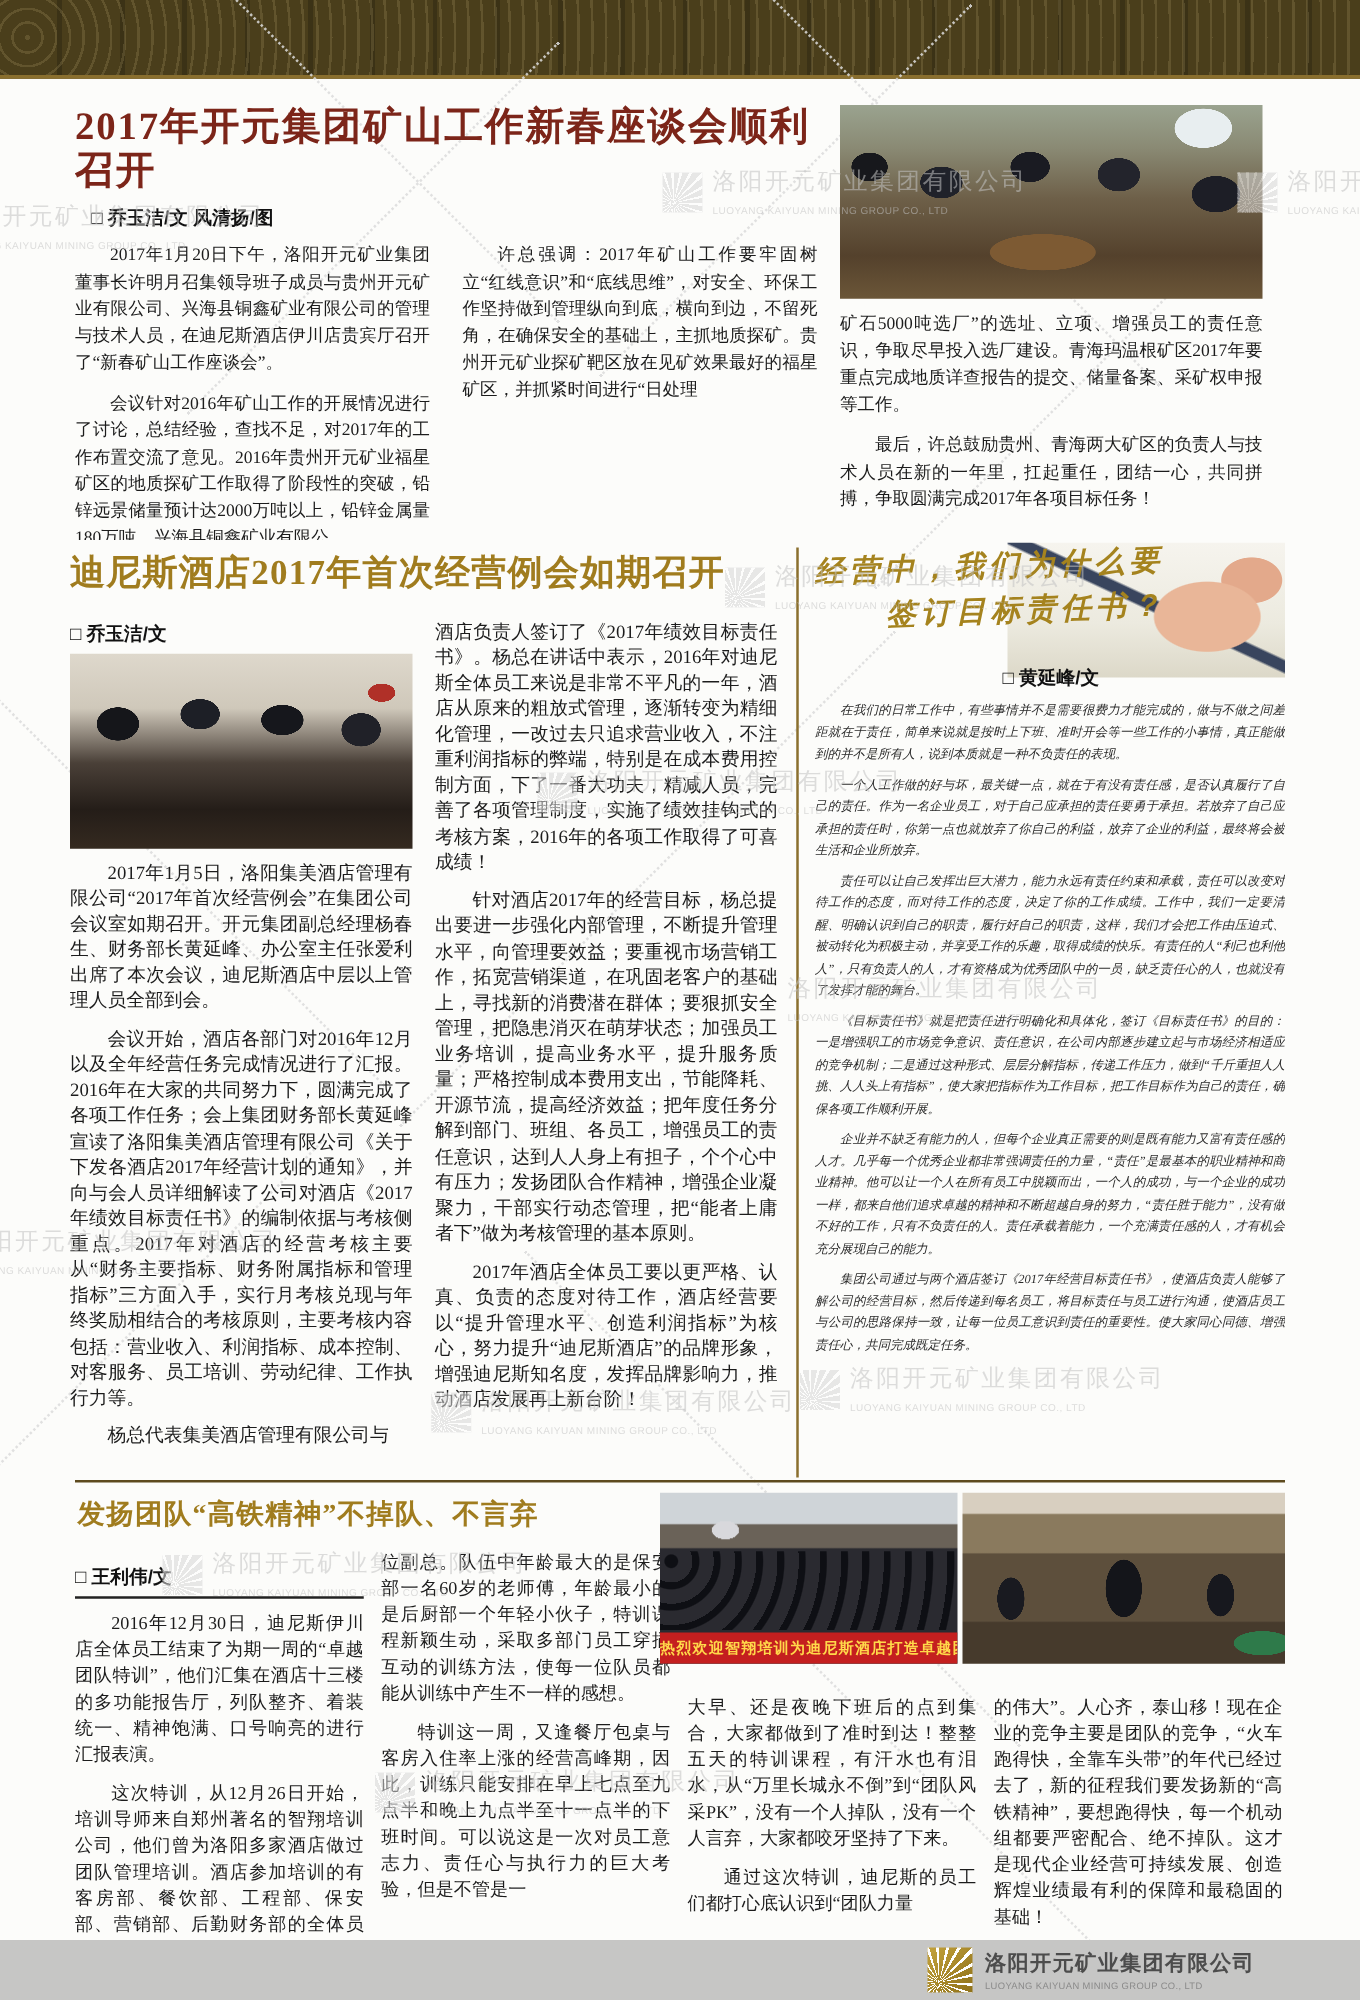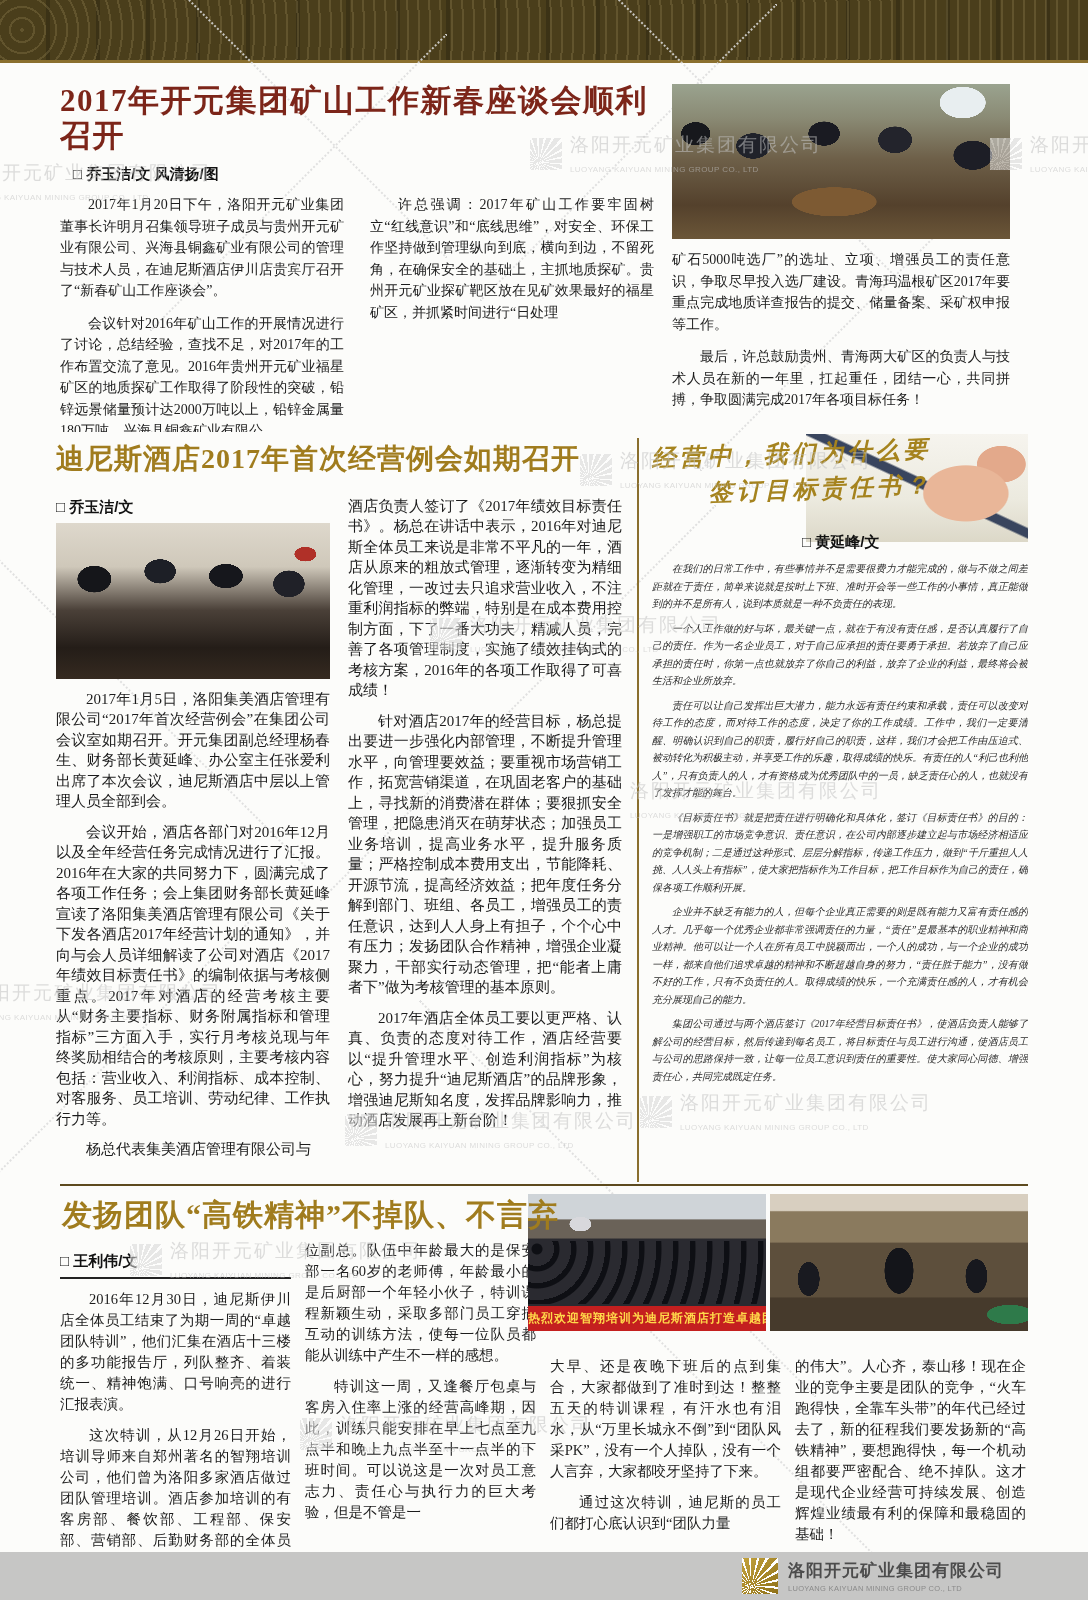--- a/index.html
+++ b/index.html
@@ -68,21 +68,21 @@
       linear-gradient(205deg, transparent 44%, #39455e 45% 49%, transparent 50%),
       linear-gradient(180deg,#f6f4ee 0%,#eceadf 60%,#dcd8c8 100%);}
   .a3-title{position:relative;z-index:3;font-size:24px;font-weight:bold;font-style:italic;color:#a5831e;
             letter-spacing:4px;transform:rotate(-2deg);line-height:1.5;}
   .a3-title .l2{display:block;margin-left:56px;}
   .a3-byline{position:absolute;z-index:3;left:150px;bottom:0;}
   .a3 p.para{font-size:10px;line-height:17.5px;margin-bottom:7px;font-style:italic;color:#2a2a2a;}
   
   .hr-main{position:absolute;left:60px;top:1184px;width:968px;border-top:2px solid #5d4a1e;z-index:2;}
   .a4{position:absolute;left:60px;top:1194px;width:968px;height:356px;overflow:hidden;z-index:2;}
-  .a4-title{position:absolute;left:2px;top:4px;width:560px;font-size:30px;font-weight:900;color:#a07c1e;
+  .a4-title{position:absolute;left:2px;top:4px;width:560px;font-size:22px;font-weight:900;color:#a07c1e;
             letter-spacing:1px;line-height:1.15;z-index:3;}
   .a4-photos{position:absolute;left:468px;top:0;width:500px;height:137px;display:flex;gap:4px;z-index:2;}
   .photo4a{flex:1;position:relative;background:
       radial-gradient(18px 12px at 22% 22%, #d8d8dc 0 60%, transparent 61%),
       linear-gradient(180deg,#cfd4d8 0 18%,#6a6258 19% 32%,#2a2a30 33% 100%);}
   .crowd{position:absolute;left:0;top:34%;width:100%;height:46%;background:
       repeating-radial-gradient(circle at 9px 8px, #0e0f14 0 5px, rgba(14,15,20,0) 6px 17px);}
   .banner{position:absolute;left:0;bottom:0;width:100%;height:25px;background:#c41f1f;color:#ffd94a;
       font-family:"Liberation Sans",sans-serif;font-weight:bold;font-size:12px;line-height:25px;
       text-align:center;letter-spacing:1px;white-space:nowrap;overflow:hidden;}
@@ -173,21 +173,21 @@
       <div class="a3-title">
         <span>经营中，我们为什么要</span>
         <span class="l2">签订目标责任书？</span>
       </div>
       <div class="byline a3-byline">□ 黄延峰/文</div>
     </div>
     <p class="para" style="margin-top:8px;">在我们的日常工作中，有些事情并不是需要很费力才能完成的，做与不做之间差距就在于责任，简单来说就是按时上下班、准时开会等一些工作的小事情，真正能做到的并不是所有人，说到本质就是一种不负责任的表现。</p>
     <p class="para">一个人工作做的好与坏，最关键一点，就在于有没有责任感，是否认真履行了自己的责任。作为一名企业员工，对于自己应承担的责任要勇于承担。若放弃了自己应承担的责任时，你第一点也就放弃了你自己的利益，放弃了企业的利益，最终将会被生活和企业所放弃。</p>
     <p class="para">责任可以让自己发挥出巨大潜力，能力永远有责任约束和承载，责任可以改变对待工作的态度，而对待工作的态度，决定了你的工作成绩。工作中，我们一定要清醒、明确认识到自己的职责，履行好自己的职责，这样，我们才会把工作由压迫式、被动转化为积极主动，并享受工作的乐趣，取得成绩的快乐。有责任的人“利己也利他人”，只有负责人的人，才有资格成为优秀团队中的一员，缺乏责任心的人，也就没有了发挥才能的舞台。</p>
     <p class="para">《目标责任书》就是把责任进行明确化和具体化，签订《目标责任书》的目的：一是增强职工的市场竞争意识、责任意识，在公司内部逐步建立起与市场经济相适应的竞争机制；二是通过这种形式、层层分解指标，传递工作压力，做到“千斤重担人人挑、人人头上有指标”，使大家把指标作为工作目标，把工作目标作为自己的责任，确保各项工作顺利开展。</p>
-    <p class="para">企业并不缺乏有能力的人，但每个企业真正需要的则是既有能力又富有责任感的人才。几乎每一个优秀企业都非常强调责任的力量，“责任”是最基本的职业精神和商业精神。他可以让一个人在所有员工中脱颖而出，一个人的成功，与一个企业的成功一样，都来自他们追求卓越的精神和不断超越自身的努力，“责任胜于能力”，没有做不好的工作，只有不负责任的人。取得成绩的快乐，一个充满责任感的人，才有机会充分展现自己的能力。</p>
+    <p class="para">企业并不缺乏有能力的人，但每个企业真正需要的则是既有能力又富有责任感的人才。几乎每一个优秀企业都非常强调责任的力量，“责任”是最基本的职业精神和商业精神。他可以让一个人在所有员工中脱颖而出，一个人的成功，与一个企业的成功一样，都来自他们追求卓越的精神和不断超越自身的努力，“责任胜于能力”，没有做不好的工作，只有不负责任的人。责任承载着能力，一个充满责任感的人，才有机会充分展现自己的能力。</p>
     <p class="para">集团公司通过与两个酒店签订《2017年经营目标责任书》，使酒店负责人能够了解公司的经营目标，然后传递到每名员工，将目标责任与员工进行沟通，使酒店员工与公司的思路保持一致，让每一位员工意识到责任的重要性。使大家同心同德、增强责任心，共同完成既定任务。</p>
   </div>
 
   <div class="hr-main"></div>
 
   <div class="a4">
     <div class="a4-title">发扬团队“高铁精神”不掉队、不言弃</div>
     <div class="a4-photos">
       <div class="photo photo4a">
         <div class="crowd"></div>

